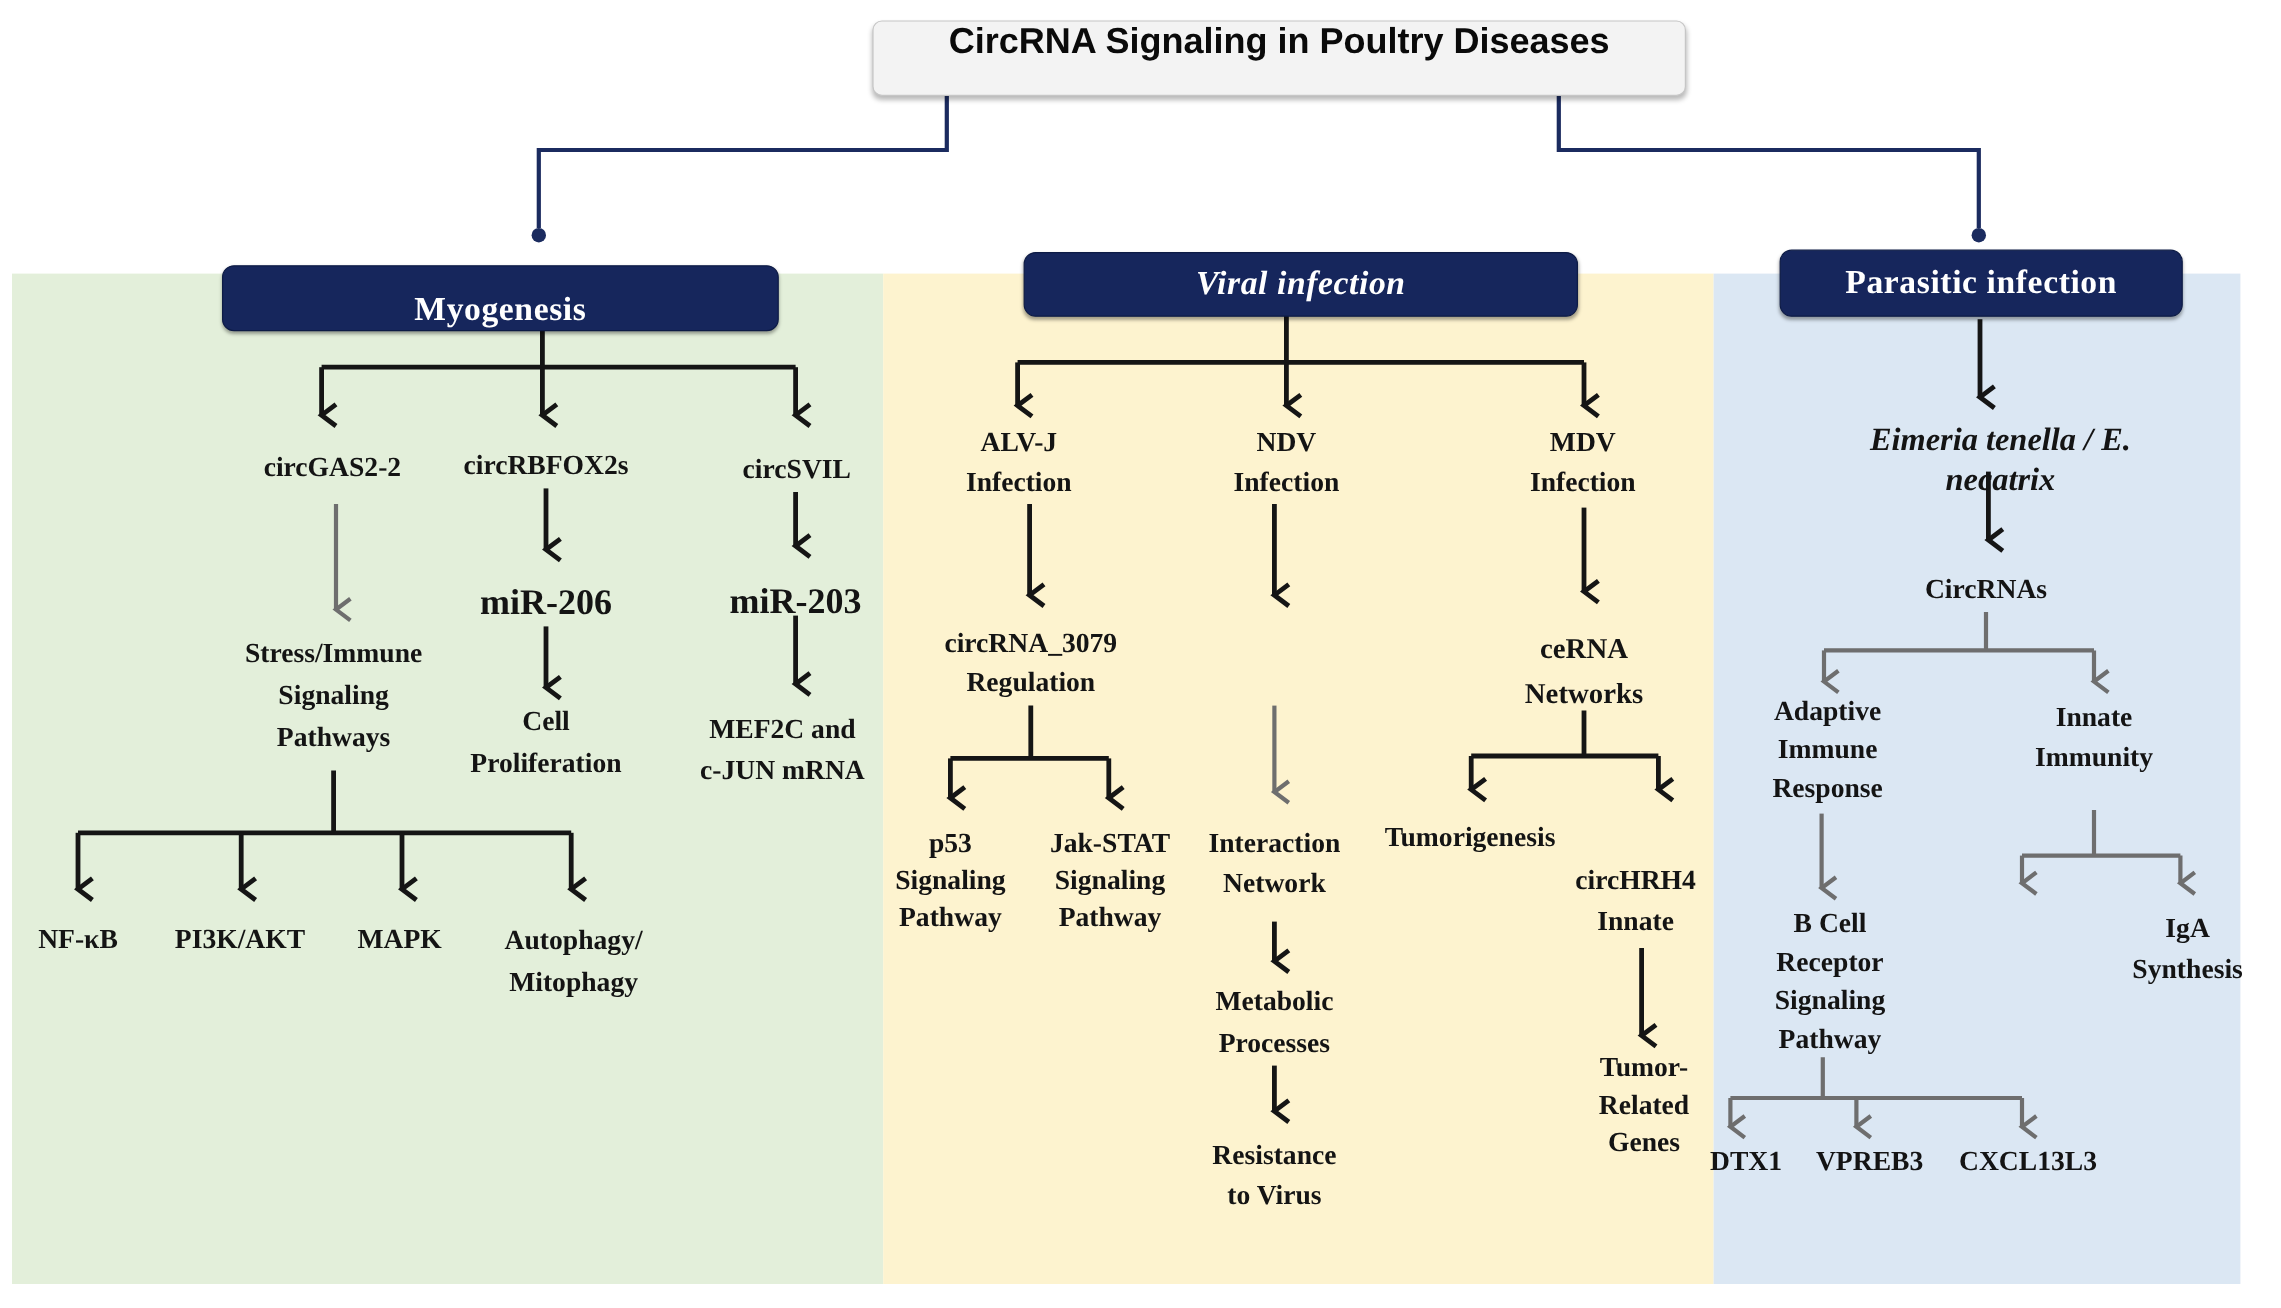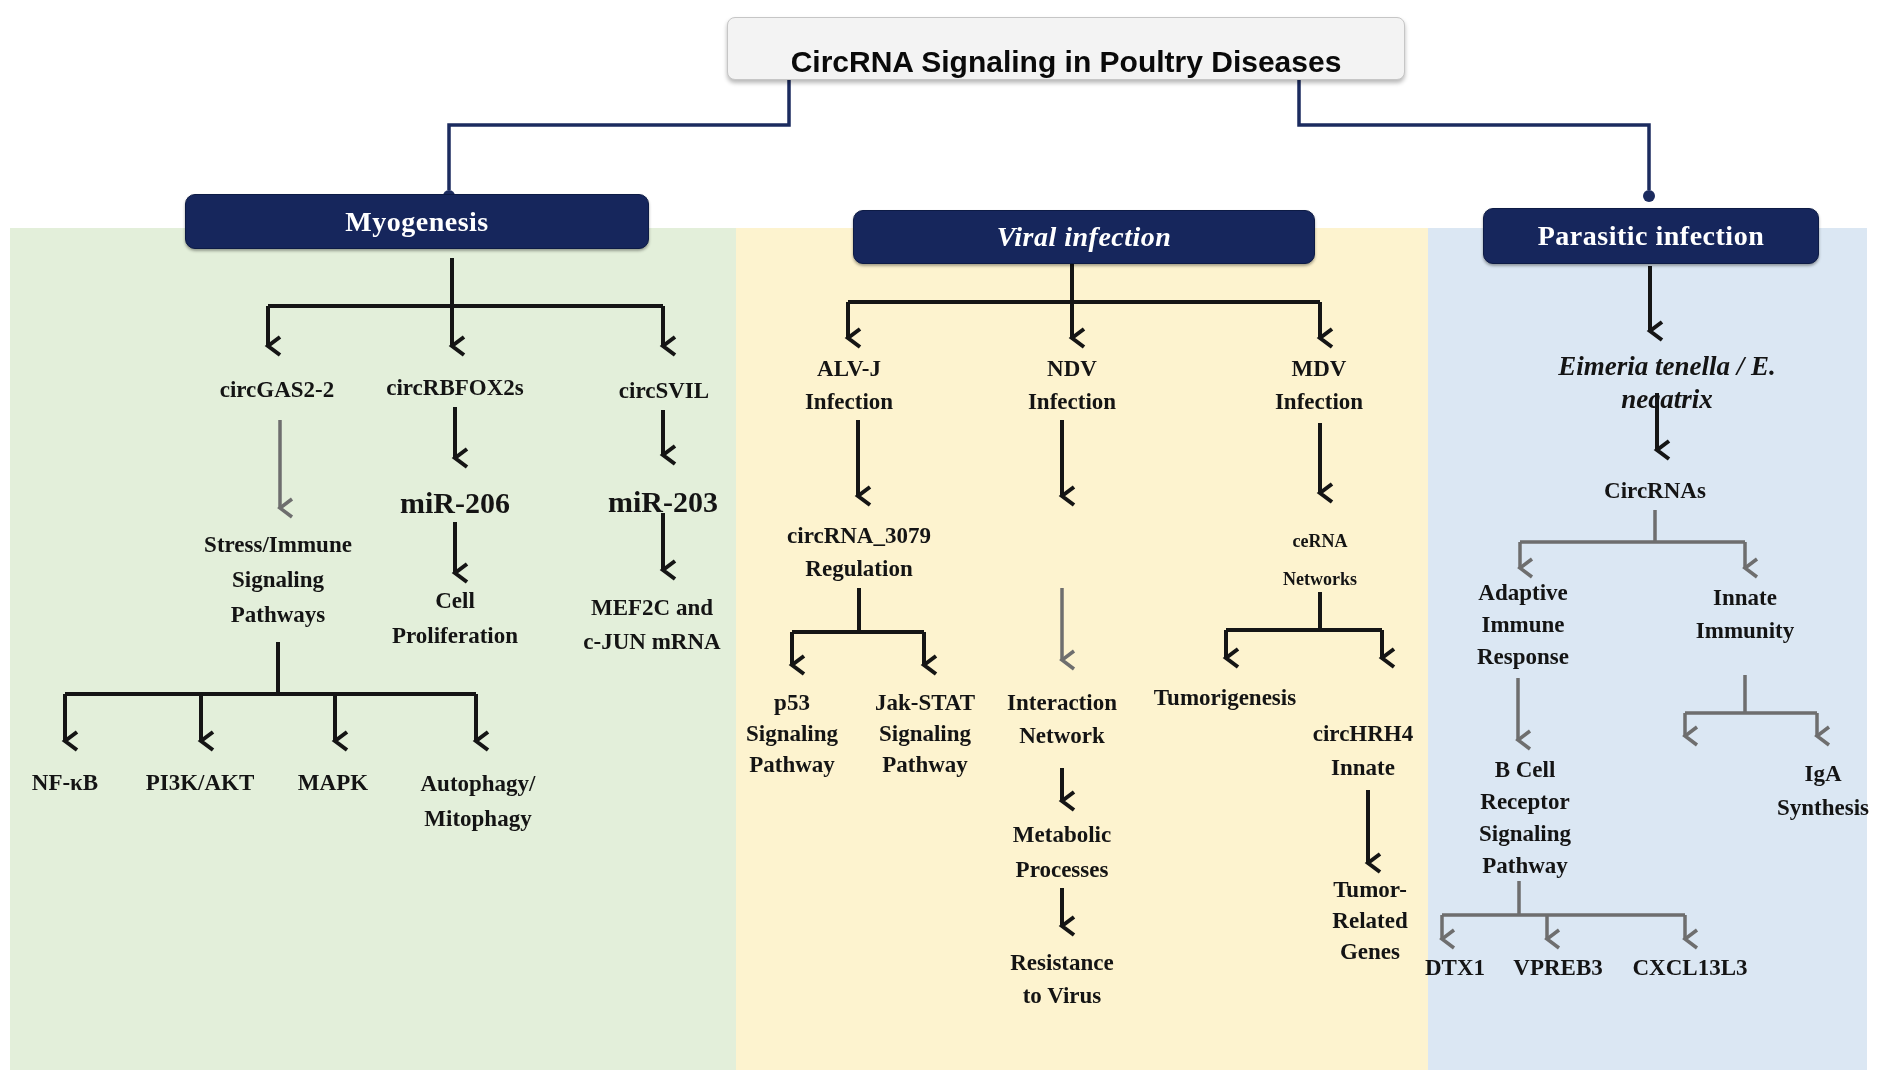--- a/index.html
+++ b/index.html
@@ -5,33 +5,33 @@
   html,body{margin:0;padding:0;background:#ffffff;}
   #canvas{position:relative;width:1901px;height:1090px;background:#ffffff;overflow:hidden;
           font-family:"Liberation Serif",serif;}
   .panel{position:absolute;top:228px;height:842px;}
   .panel-green{left:10px;width:726px;background:#e3efda;}
   .panel-yellow{left:736px;width:692px;background:#fdf3cf;}
   .panel-blue{left:1428px;width:439px;background:#dbe7f3;}
   #title-box{position:absolute;left:727px;top:17px;width:676px;height:61px;
              background:#f3f3f3;border:1px solid #c6c6c6;border-radius:8px;
              box-shadow:0 3px 4px rgba(0,0,0,.28);
-             display:flex;align-items:flex-end;justify-content:center;
+             display:flex;align-items:flex-start;justify-content:center;
              font-family:"Liberation Sans",sans-serif;font-weight:bold;font-size:30px;color:#0a0a0a;}
   .header-box{position:absolute;background:#16265c;border:1px solid #0d1b45;border-radius:10px;
               box-shadow:0 2px 3px rgba(0,0,0,.35);
               display:flex;align-items:center;justify-content:center;
               font-weight:bold;font-size:28px;color:#ffffff;letter-spacing:.5px;}
-  #hdr-myogenesis{left:185px;top:194px;width:462px;height:53px;}
+  #hdr-myogenesis{left:185px;top:221px;width:462px;height:53px;align-items:flex-end;}
   #hdr-viral{left:853px;top:210px;width:460px;height:52px;font-style:italic;}
   #hdr-parasitic{left:1483px;top:208px;width:334px;height:54px;}
   .lbl{position:absolute;transform:translateX(-50%);text-align:center;white-space:pre-line;
        font-weight:bold;font-size:23px;line-height:33px;color:#141414;}
   .lbl.big{font-size:30px;line-height:36px;}
-  .lbl.mid{font-size:18px;line-height:38px;}
+  .lbl.mid{font-size:24px;line-height:38px;}
   .lbl.tight{line-height:31px;text-align:center;}
   .lbl.italic{font-style:italic;font-size:27px;}
   svg#wires{position:absolute;left:0;top:0;}
   .navy{stroke:#1b2b5f;stroke-width:3.5;fill:none;}
   .blk{stroke:#151515;stroke-width:4;fill:none;}
   .gry{stroke:#6e6e6e;stroke-width:3.5;fill:none;}
 </style>
 </head>
 <body>
 

